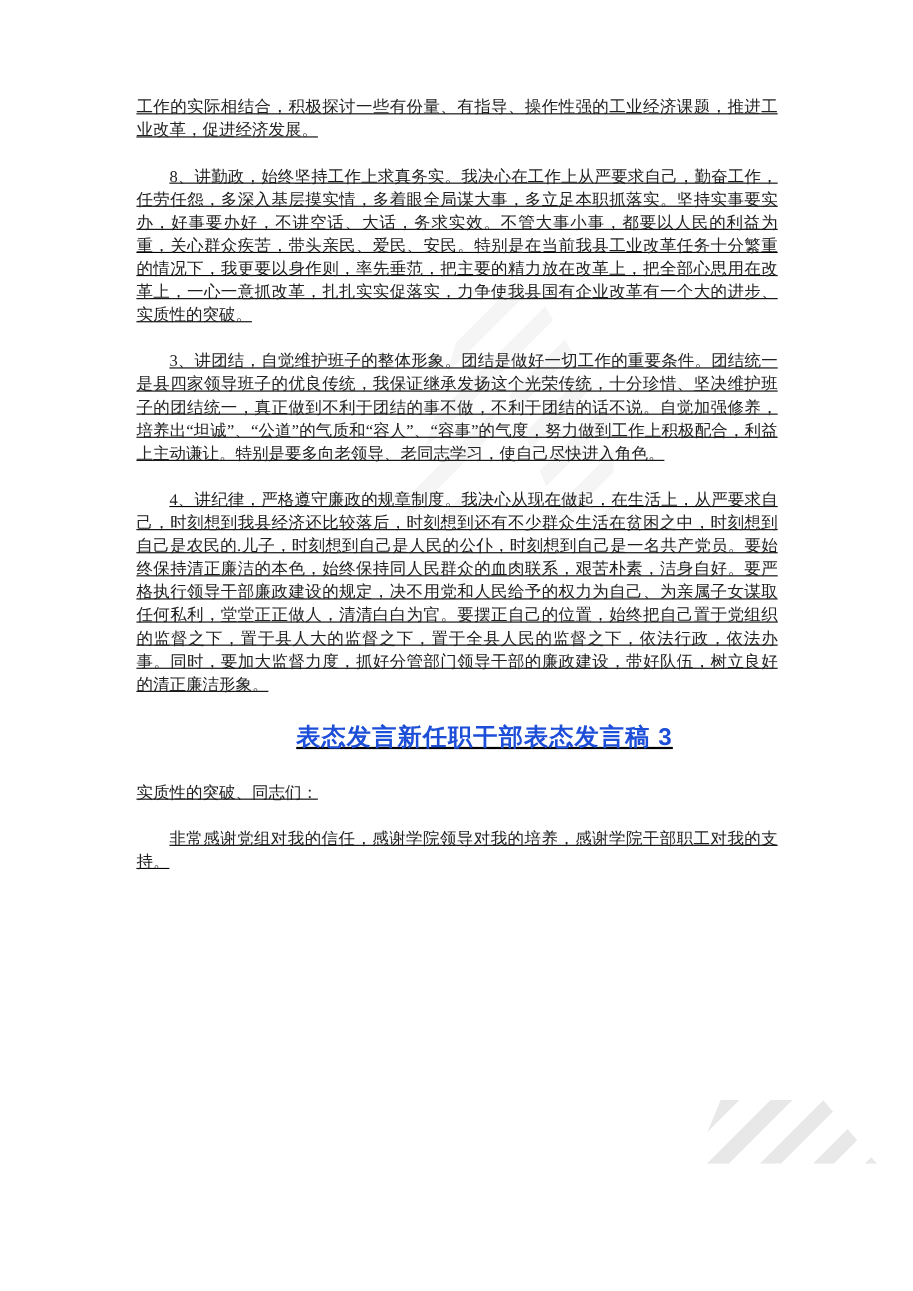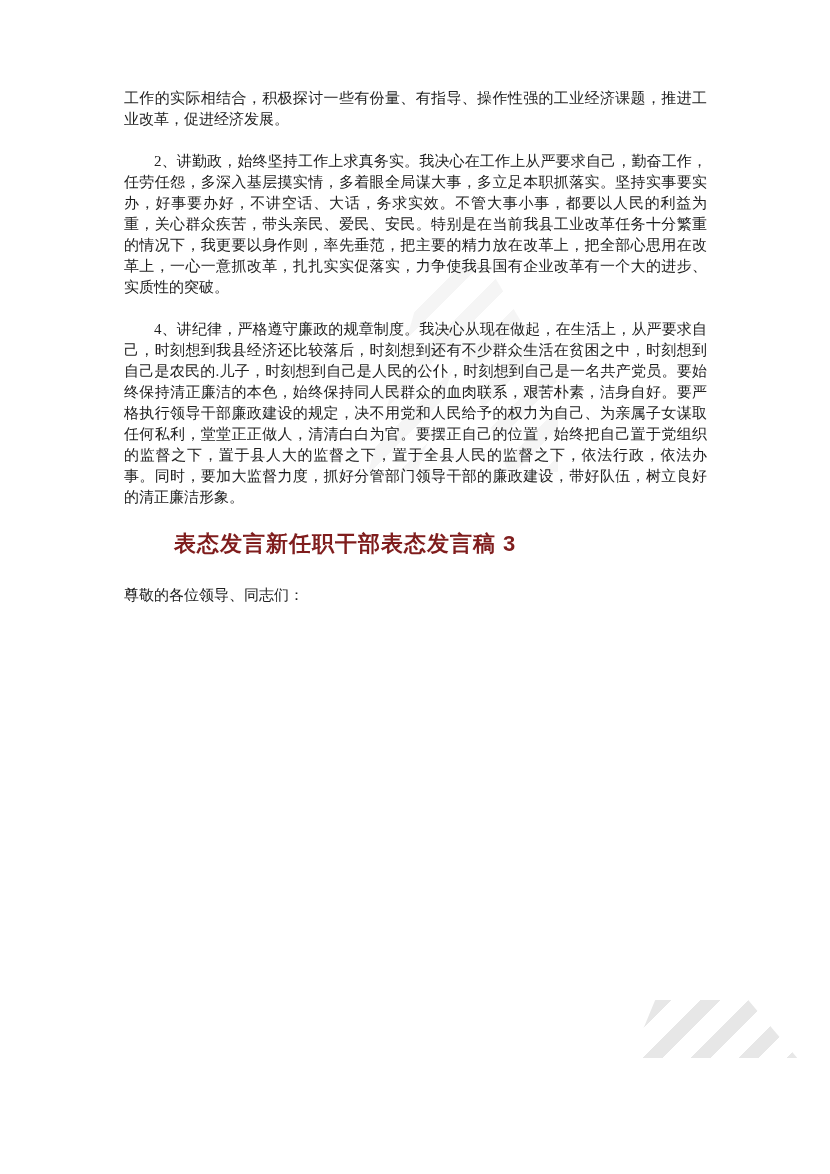--- a/index.html
+++ b/index.html
@@ -7,44 +7,45 @@
     padding: 0;
     background: #ffffff;
   }
   .page {
     position: relative;
     width: 830px;
     height: 1058px;
     background: #ffffff;
     overflow: hidden;
     font-family: "Liberation Serif", serif;
+    text-decoration: underline;
   }
   .content {
     position: relative;
     z-index: 2;
     padding: 88px 123px 0 124px;
     color: #212121;
     font-size: 15px;
     line-height: 21px;
     text-align: justify;
   }
   .para {
     margin: 0 0 21px 0;
   }
   .para.indent {
     text-indent: 2em;
   }
   .heading {
     font-family: "Liberation Sans", sans-serif;
     font-size: 22px;
     font-weight: bold;
-    color: #7f1d1d;
+    color: #1d4ed8;
     line-height: 30px;
     margin: 12px 0 26px 50px;
-    text-align: left;
+    text-align: center;
     letter-spacing: 1px;
   }
   
   .watermark {
     position: absolute;
     z-index: 1;
     pointer-events: none;
   }
   .watermark::before {
     content: "";
@@ -77,26 +78,28 @@
 
 <div class="page">
 
   <div class="watermark wm-center"></div>
   <div class="watermark wm-bottom"></div>
 
   <div class="content">
 
     <p class="para">工作的实际相结合，积极探讨一些有份量、有指导、操作性强的工业经济课题，推进工业改革，促进经济发展。</p>
 
-    <p class="para indent">2、讲勤政，始终坚持工作上求真务实。我决心在工作上从严要求自己，勤奋工作，任劳任怨，多深入基层摸实情，多着眼全局谋大事，多立足本职抓落实。坚持实事要实办，好事要办好，不讲空话、大话，务求实效。不管大事小事，都要以人民的利益为重，关心群众疾苦，带头亲民、爱民、安民。特别是在当前我县工业改革任务十分繁重的情况下，我更要以身作则，率先垂范，把主要的精力放在改革上，把全部心思用在改革上，一心一意抓改革，扎扎实实促落实，力争使我县国有企业改革有一个大的进步、实质性的突破。</p>
+    <p class="para indent">8、讲勤政，始终坚持工作上求真务实。我决心在工作上从严要求自己，勤奋工作，任劳任怨，多深入基层摸实情，多着眼全局谋大事，多立足本职抓落实。坚持实事要实办，好事要办好，不讲空话、大话，务求实效。不管大事小事，都要以人民的利益为重，关心群众疾苦，带头亲民、爱民、安民。特别是在当前我县工业改革任务十分繁重的情况下，我更要以身作则，率先垂范，把主要的精力放在改革上，把全部心思用在改革上，一心一意抓改革，扎扎实实促落实，力争使我县国有企业改革有一个大的进步、实质性的突破。</p>
 
+    <p class="para indent">3、讲团结，自觉维护班子的整体形象。团结是做好一切工作的重要条件。团结统一是县四家领导班子的优良传统，我保证继承发扬这个光荣传统，十分珍惜、坚决维护班子的团结统一，真正做到不利于团结的事不做，不利于团结的话不说。自觉加强修养，培养出“坦诚”、“公道”的气质和“容人”、“容事”的气度，努力做到工作上积极配合，利益上主动谦让。特别是要多向老领导、老同志学习，使自己尽快进入角色。</p>
 
     <p class="para indent">4、讲纪律，严格遵守廉政的规章制度。我决心从现在做起，在生活上，从严要求自己，时刻想到我县经济还比较落后，时刻想到还有不少群众生活在贫困之中，时刻想到自己是农民的.儿子，时刻想到自己是人民的公仆，时刻想到自己是一名共产党员。要始终保持清正廉洁的本色，始终保持同人民群众的血肉联系，艰苦朴素，洁身自好。要严格执行领导干部廉政建设的规定，决不用党和人民给予的权力为自己、为亲属子女谋取任何私利，堂堂正正做人，清清白白为官。要摆正自己的位置，始终把自己置于党组织的监督之下，置于县人大的监督之下，置于全县人民的监督之下，依法行政，依法办事。同时，要加大监督力度，抓好分管部门领导干部的廉政建设，带好队伍，树立良好的清正廉洁形象。</p>
 
 
     <h2 class="heading">表态发言新任职干部表态发言稿 3</h2>
 
-    <p class="para">尊敬的各位领导、同志们：</p>
+    <p class="para">实质性的突破、同志们：</p>
 
 
+    <p class="para indent">非常感谢党组对我的信任，感谢学院领导对我的培养，感谢学院干部职工对我的支持。</p>
 
   </div>
 </div>
 
 </body></html>

